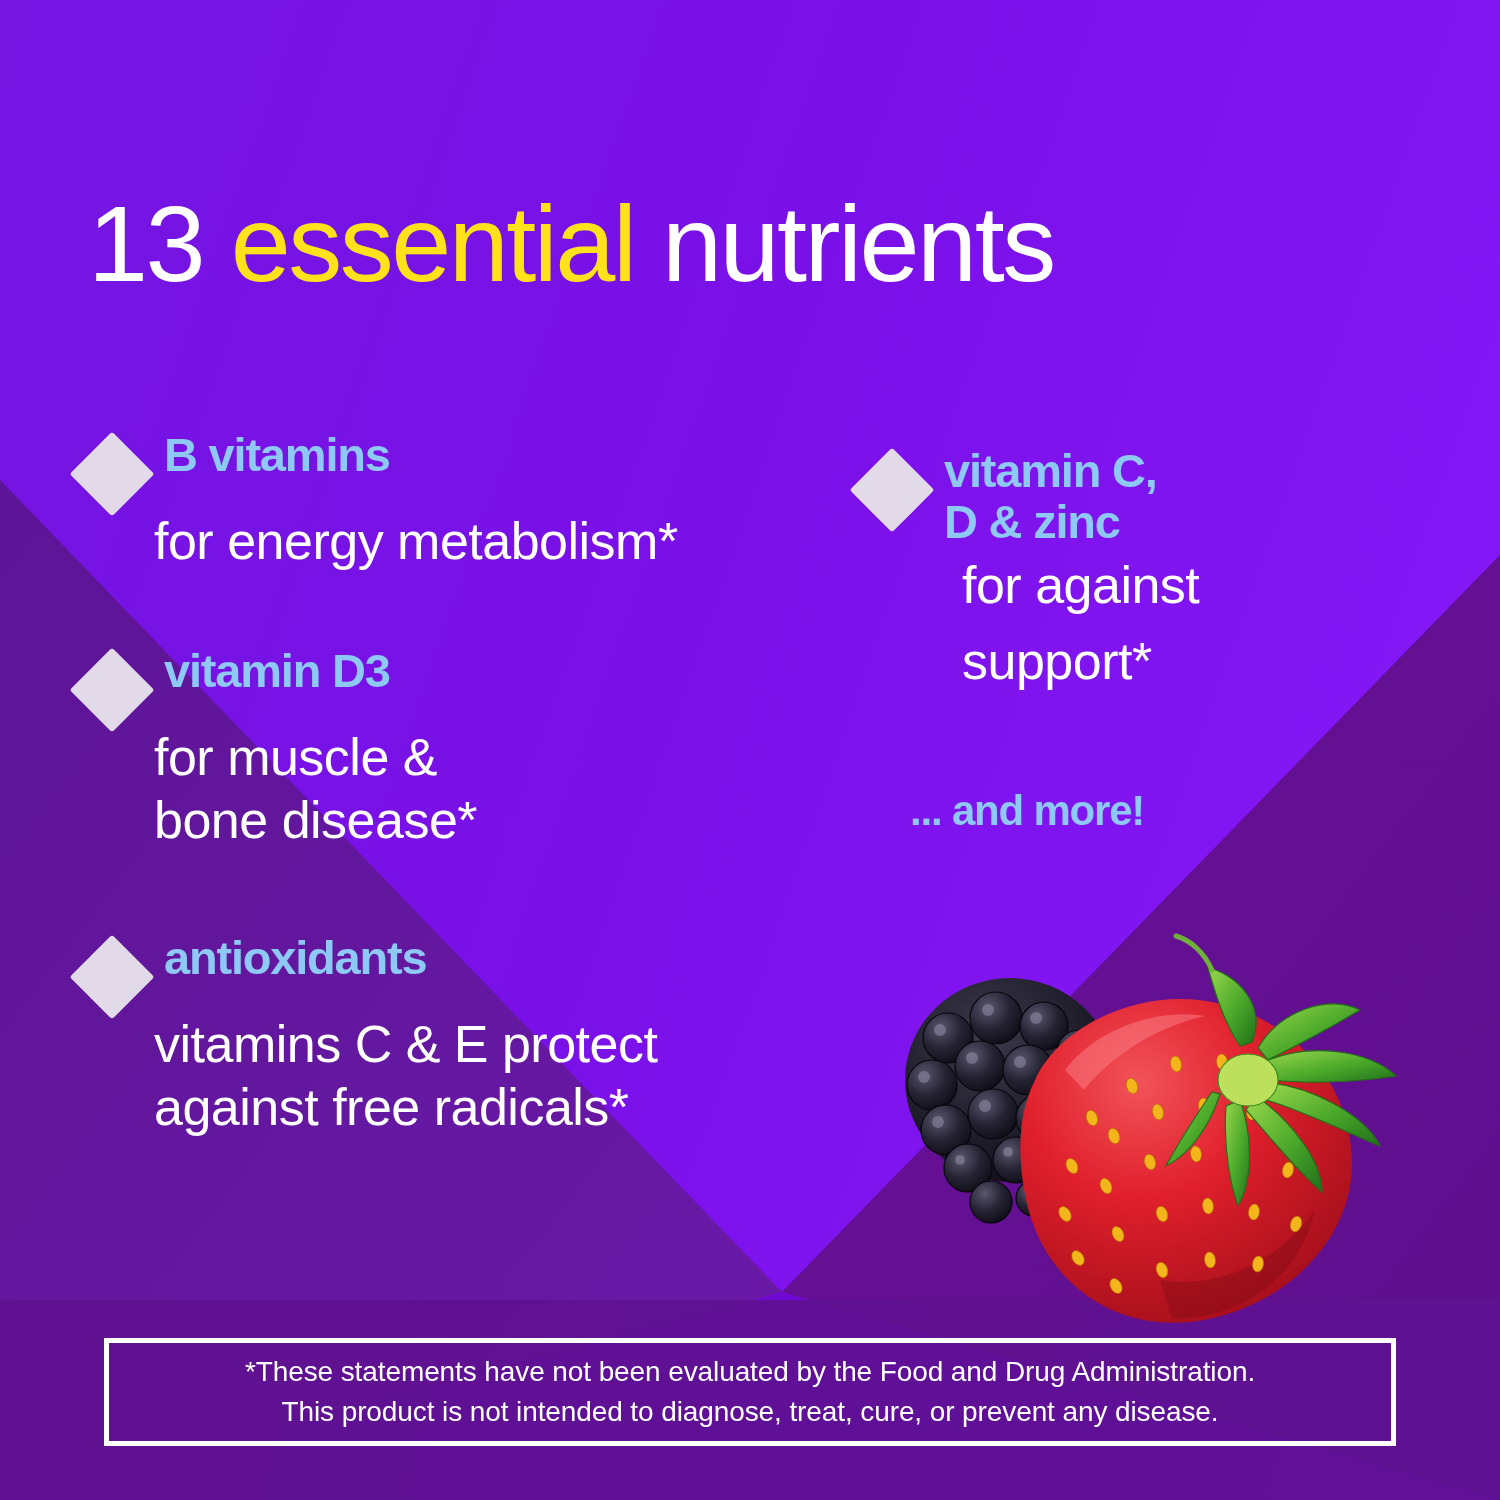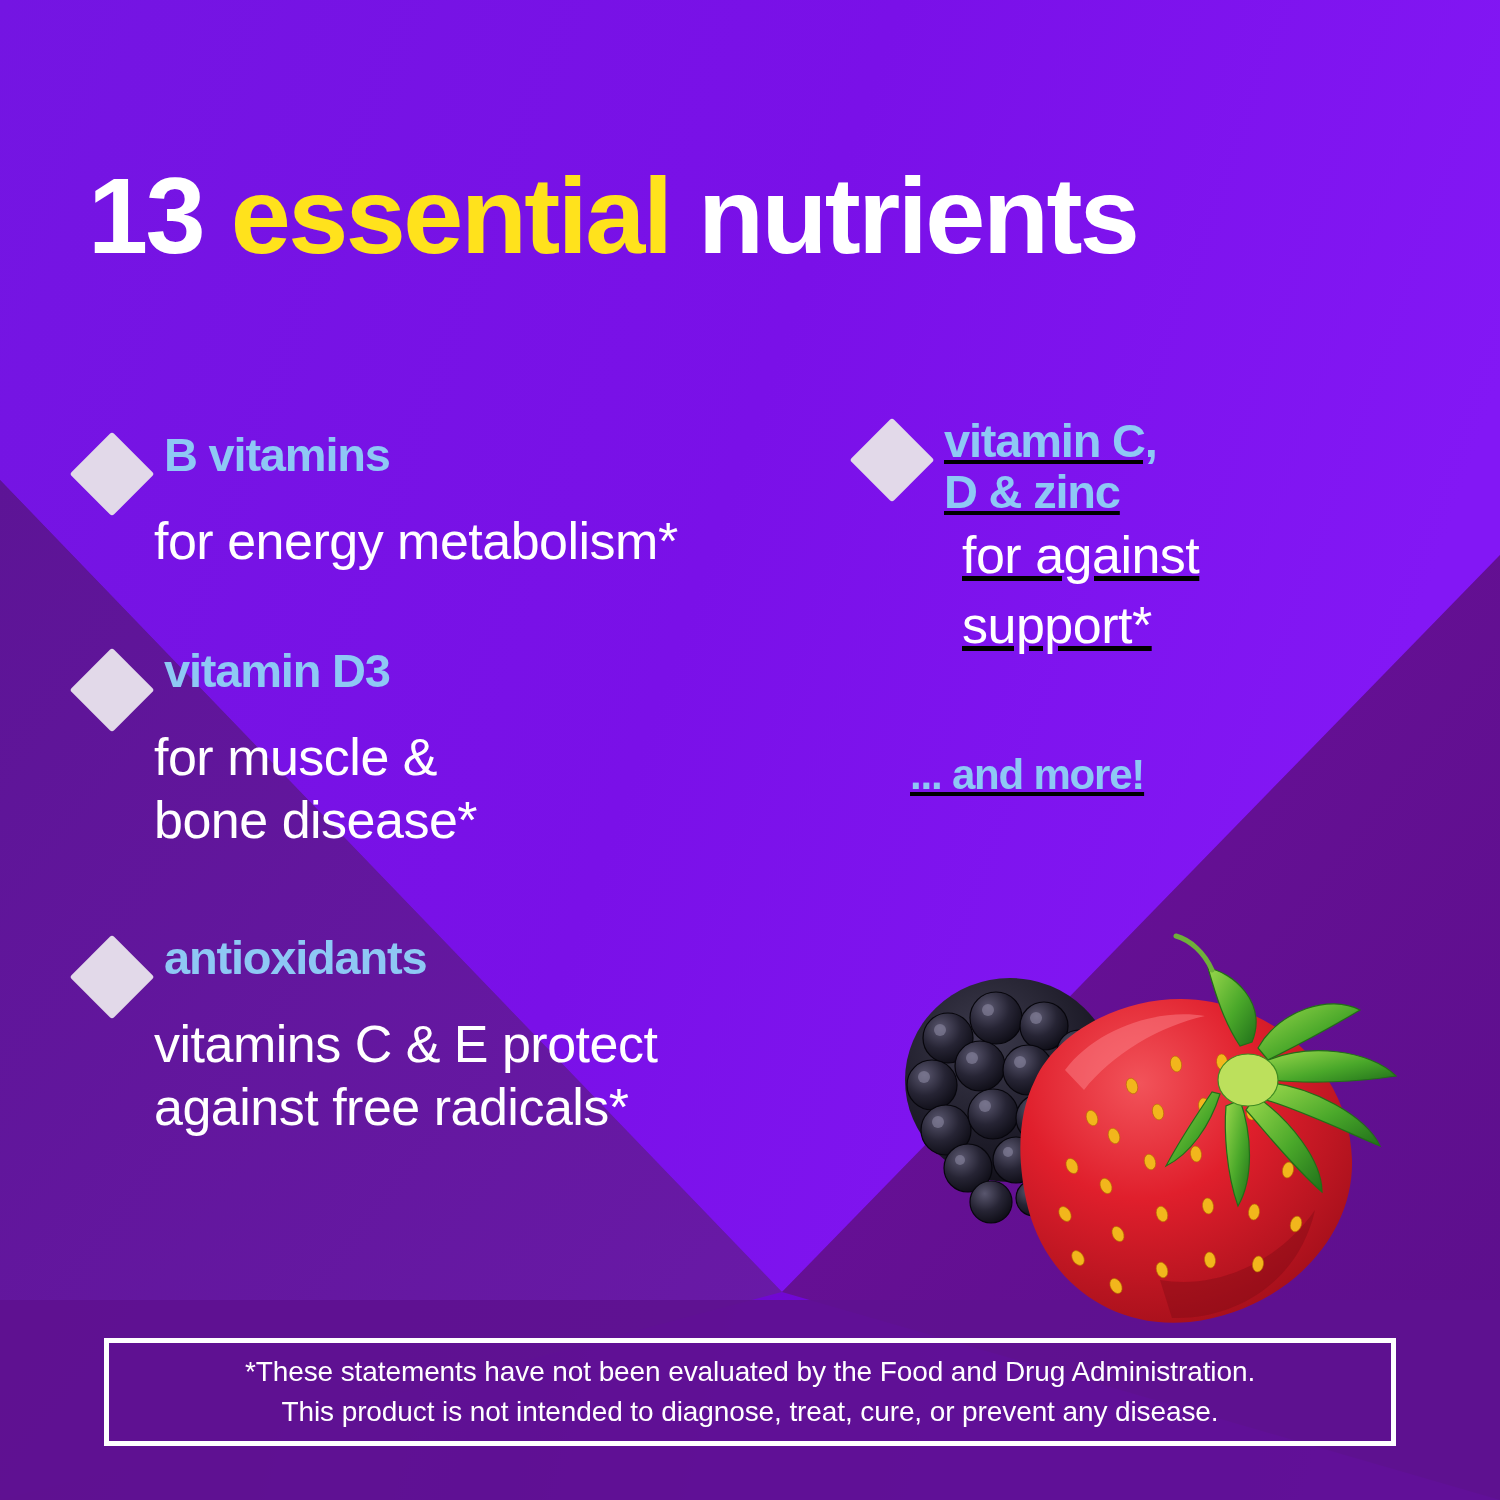--- a/index.html
+++ b/index.html
@@ -21,36 +21,36 @@
     position: absolute;
     inset: 0;
     pointer-events: none;
   }
   .bg-layer svg { display: block; width: 1500px; height: 1500px; }
 
   
   .headline {
     position: absolute;
     left: 88px;
-    top: 162px;
+    top: 190px;
     font-size: 108px;
-    font-weight: 700;
+    font-weight: 400;
     letter-spacing: -2.5px;
     line-height: 1.0;
     white-space: nowrap;
   }
   .headline .w-white { color: #ffffff; }
   .headline .w-yellow { color: #ffe21c; }
 
   
   .col {
     position: absolute;
   }
   .col-left  { left: 82px;  top: 430px; width: 770px; }
-  .col-right { left: 862px; top: 416px; width: 580px; text-decoration: underline; }
+  .col-right { left: 862px; top: 446px; width: 580px; }
 
   .bullet {
     position: relative;
     margin-bottom: 0;
   }
   .bullet-head {
     display: flex;
     align-items: flex-start;
     gap: 22px;
   }
@@ -202,21 +202,21 @@
 
     <div class="bullet">
       <div class="bullet-head">
         <div class="diamond"></div>
         <div>
           <div class="b-title">vitamin C,</div>
           <div class="b-title">D &amp; zinc</div>
         </div>
       </div>
       <div class="b-sub">for against</div>
-      <div class="b-sub" style="margin-top:8px">support*</div>
+      <div class="b-sub" style="margin-top:14px">support*</div>
     </div>
 
     <div class="spacer-r"></div>
 
     <div class="and-more">... and more!</div>
   </div>
 
   <div class="fruit">
     <svg viewBox="0 0 560 400" xmlns="http://www.w3.org/2000/svg">
       <defs>

